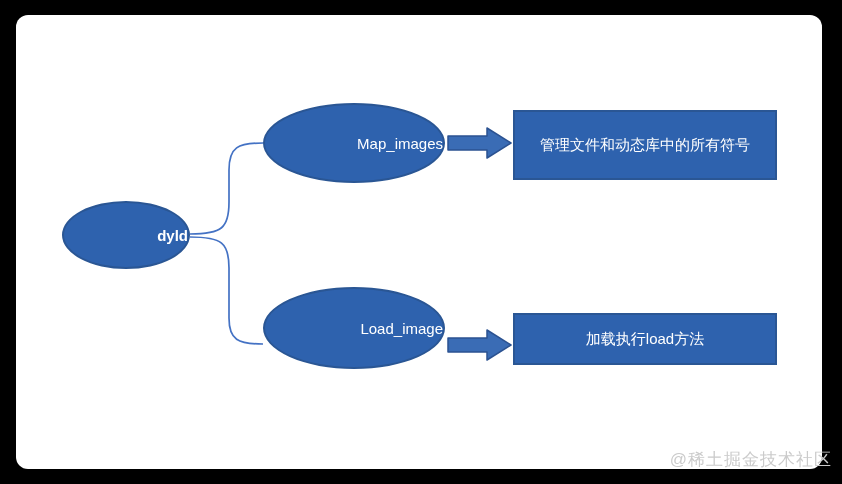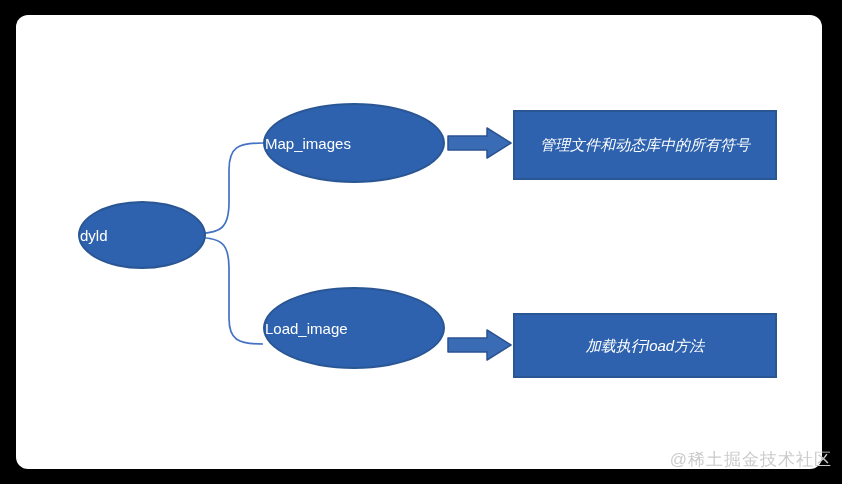--- a/index.html
+++ b/index.html
@@ -46,43 +46,42 @@
     letter-spacing: 0.5px;
     color: var(--title-text);
   }
   .node {
     position: absolute;
     background: var(--shape-fill);
     border: 2px solid var(--shape-border);
     border-radius: 50%;
     display: flex;
     align-items: center;
-    justify-content: flex-start;
+    justify-content: flex-end;
     color: var(--shape-text);
     font-size: 15px;
   }
-  .node-dyld   { left: 78px;  top: 201px; width: 128px; height: 68px; }
+  .node-dyld   { left: 62px;  top: 201px; width: 128px; height: 68px; font-weight: bold; }
   .node-map    { left: 263px; top: 103px; width: 182px; height: 80px; }
   .node-load   { left: 263px; top: 287px; width: 182px; height: 82px; }
   .desc-box {
     position: absolute;
     background: var(--shape-fill);
     border: 2px solid var(--shape-border);
     display: flex;
     flex-direction: row;
     align-items: center;
     justify-content: center;
     color: var(--shape-text);
     font-size: 15px;
     line-height: 22px;
     text-align: center;
-    font-style: italic;
   }
   .desc-top    { left: 513px; top: 110px; width: 264px; height: 70px; }
-  .desc-bottom { left: 513px; top: 313px; width: 264px; height: 65px; }
+  .desc-bottom { left: 513px; top: 313px; width: 264px; height: 52px; }
   .overlay-svg {
     position: absolute;
     left: 0; top: 0;
     width: 842px; height: 484px;
     pointer-events: none;
   }
   .connector {
     fill: none;
     stroke: var(--connector);
     stroke-width: 1.7;

